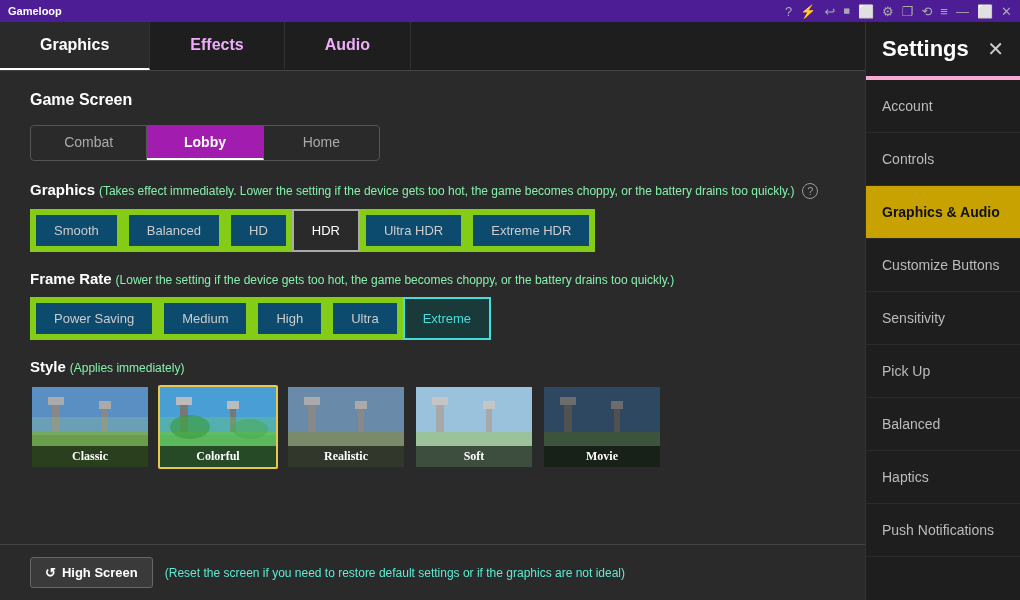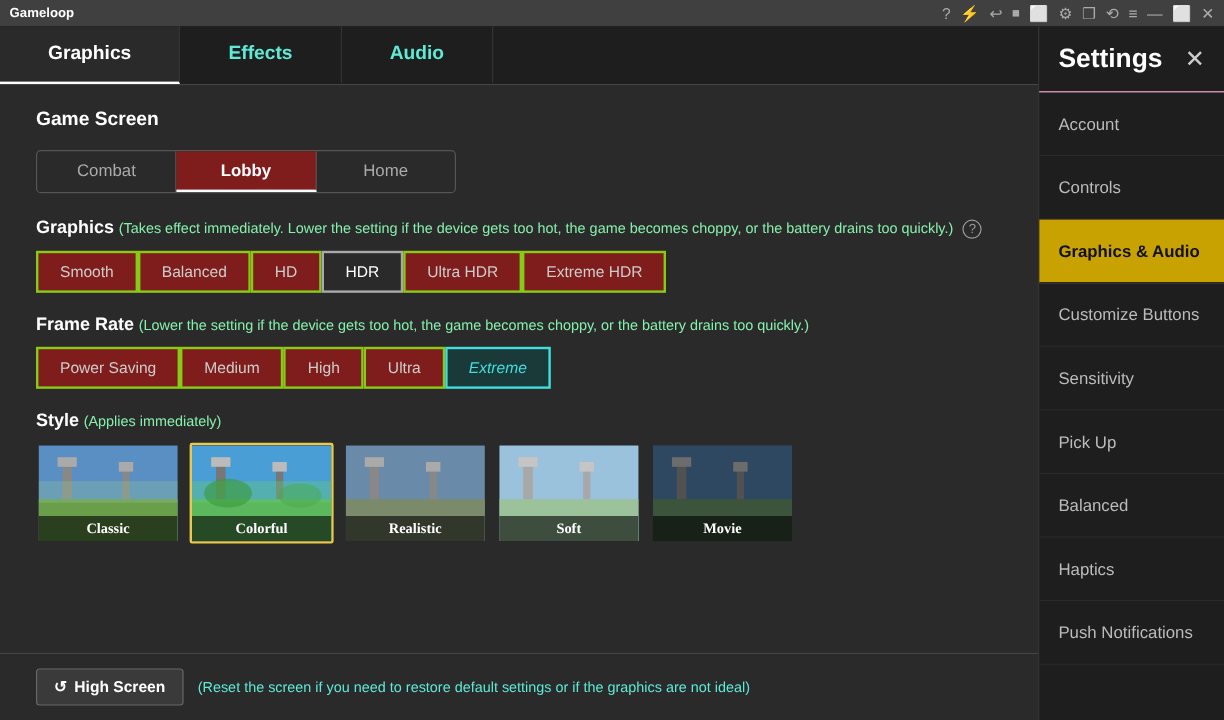--- a/index.html
+++ b/index.html
@@ -8,21 +8,21 @@
       height: 600px;
       background: #1a1a1a;
       font-family: 'Segoe UI', Arial, sans-serif;
       color: #ccc;
       overflow: hidden;
     }
 
     
     .top-bar {
       height: 22px;
-      background: #404040;
+      background: #4c1d95;
       display: flex;
       align-items: center;
       padding: 0 8px;
       font-size: 11px;
       color: #aaa;
     }
     .top-bar-logo {
       color: #fff;
       font-weight: bold;
       font-size: 11px;
@@ -56,21 +56,21 @@
     
     .tabs {
       display: flex;
       background: #1e1e1e;
       border-bottom: 1px solid #444;
     }
     .tab {
       padding: 14px 40px;
       font-size: 16px;
       font-weight: 600;
-      color: #5eead4;
+      color: #f0abfc;
       cursor: pointer;
       border-bottom: 2px solid transparent;
       border-right: 1px solid #333;
     }
     .tab.active {
       color: #fff;
       border-bottom: 2px solid #fff;
       background: #2a2a2a;
     }
 
@@ -102,21 +102,21 @@
       padding: 8px 0;
       text-align: center;
       font-size: 14px;
       color: #aaa;
       cursor: pointer;
       background: transparent;
       border-right: 1px solid #555;
     }
     .sub-tab:last-child { border-right: none; }
     .sub-tab.active {
-      background: #7f1d1d;
+      background: #a21caf;
       color: #fff;
       font-weight: 600;
       border-bottom: 2px solid #fff;
     }
 
     
     .section-label {
       font-size: 14px;
       color: #ccc;
       margin-bottom: 10px;
@@ -146,37 +146,36 @@
 
     .option-buttons {
       display: flex;
       gap: 0;
       margin-bottom: 18px;
     }
     .opt-btn {
       padding: 8px 18px;
       font-size: 13px;
       color: #ccc;
-      background: #7f1d1d;
-      border: 2px solid #84cc16;
+      background: #0c4a6e;
+      border: 6px solid #84cc16;
       cursor: pointer;
       white-space: nowrap;
     }
     .opt-btn.active {
       background: #2a2a2a;
       color: #fff;
       border-color: #aaa;
       border-width: 2px;
     }
     .opt-btn.active-teal {
       background: #1a3a3a;
       color: #4dd;
       border-color: #4dd;
       border-width: 2px;
-      font-style: italic;
     }
 
     
     .style-cards {
       display: flex;
       gap: 8px;
       margin-top: 10px;
     }
     .style-card {
       width: 120px;
@@ -242,21 +241,21 @@
       background: #1e1e1e;
       border-left: 1px solid #333;
       display: flex;
       flex-direction: column;
     }
     .sidebar-header {
       display: flex;
       align-items: center;
       justify-content: space-between;
       padding: 14px 16px;
-      border-bottom: 1px solid #f9a8d4;
+      border-bottom: 4px solid #f9a8d4;
     }
     .sidebar-title {
       font-size: 22px;
       font-weight: 700;
       color: #fff;
     }
     .close-btn {
       font-size: 20px;
       color: #ccc;
       cursor: pointer;

